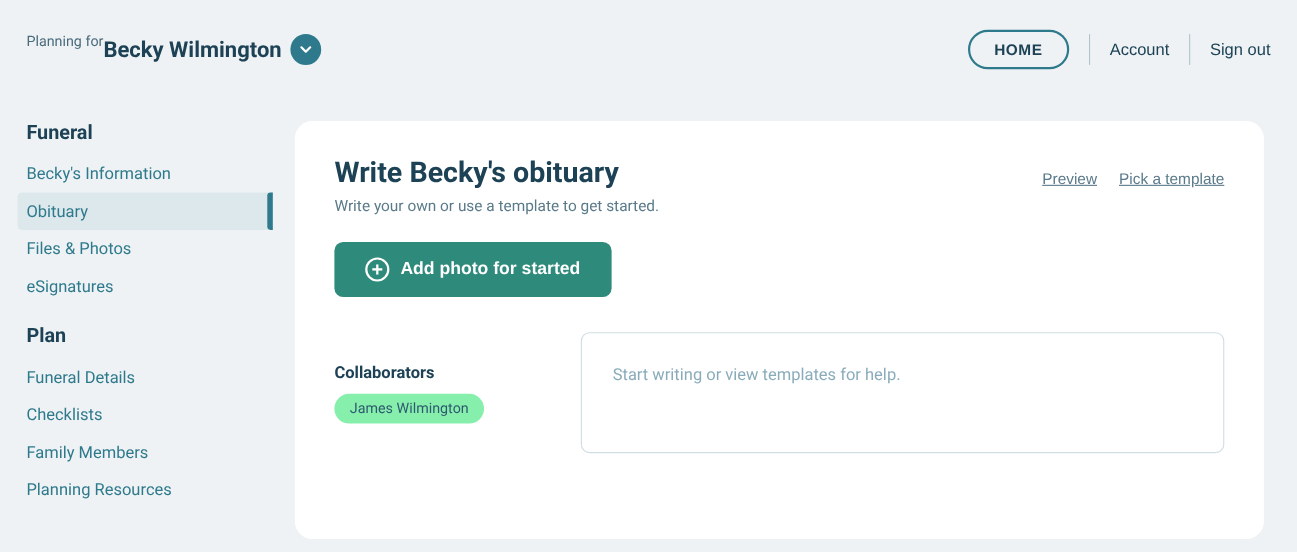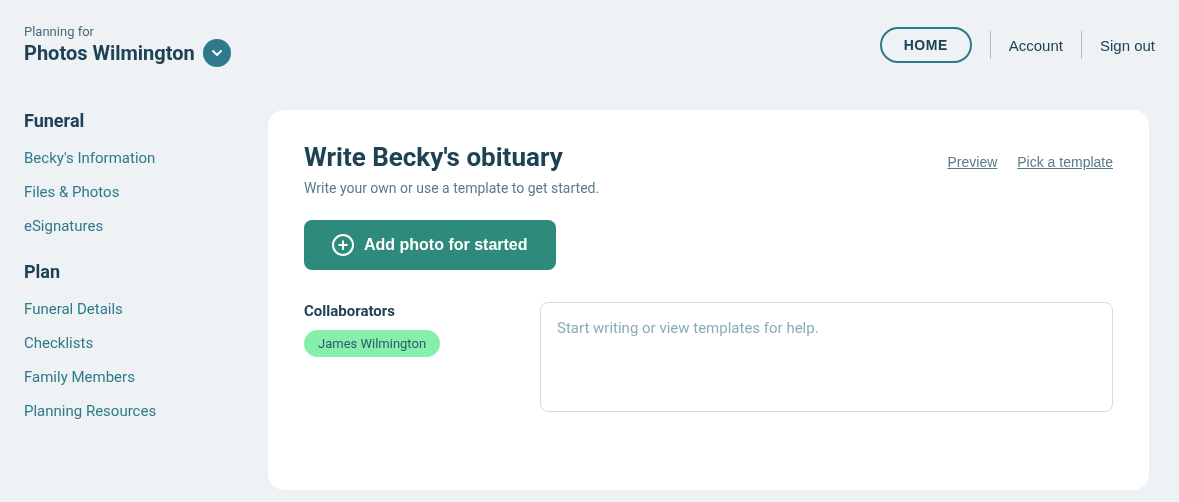--- a/index.html
+++ b/index.html
@@ -18,21 +18,21 @@
       background: #eef2f4;
       height: 90px;
       display: flex;
       align-items: center;
       justify-content: space-between;
       padding: 0 24px 0 24px;
       flex-shrink: 0;
     }
     .brand-info {
       display: flex;
-      flex-direction: column;
+      flex-direction: row;
       justify-content: center;
     }
     .brand-subtitle {
       font-size: 13px;
       color: #4a6b7c;
     }
     .brand-name {
       font-size: 20px;
       font-weight: 700;
       color: #1d4255;
@@ -198,22 +198,22 @@
       color: #5a7a8a;
       text-decoration: underline;
       cursor: pointer;
       background: none;
       border: none;
     }
 
     .collaborators-section {
       margin-top: 32px;
       display: flex;
-      gap: 36px;
-      align-items: flex-start;
+      gap: 24px;
+      align-items: center;
     }
     .collaborators-left {
       min-width: 200px;
     }
     .collaborators-title {
       font-size: 15px;
       font-weight: 700;
       color: #1d4255;
       margin-bottom: 10px;
     }
@@ -223,33 +223,33 @@
       border-radius: 50px;
       padding: 6px 14px;
       font-size: 13px;
       display: inline-block;
     }
     .writing-area {
       flex: 1;
       border: 1.5px solid #d0dde3;
       border-radius: 8px;
       min-height: 110px;
-      padding: 16px;
+      padding: 28px;
       color: #8aacba;
       font-size: 15px;
     }
   </style>
 </head>
 <body>
 
 <div class="top-bar">
   <div class="brand-info">
     <span class="brand-subtitle">Planning for</span>
     <div class="brand-name">
-      <span>Photos Wilmington</span>
+      <span>Becky Wilmington</span>
       <div class="chevron-circle">
         <svg viewBox="0 0 14 14" fill="none" xmlns="http://www.w3.org/2000/svg">
           <path d="M3 5l4 4 4-4" stroke="#fff" stroke-width="2" stroke-linecap="round" stroke-linejoin="round"></path>
         </svg>
       </div>
     </div>
   </div>
   <nav class="top-nav">
     <button class="home-btn">HOME</button>
     <div class="top-nav-divider"></div>
@@ -259,20 +259,24 @@
   </nav>
 </div>
 
 <div class="main-layout">
 
   <aside class="sidebar">
     <div class="sidebar-section-title">Funeral</div>
     <div class="sidebar-item">
       <span>Becky's Information</span>
     </div>
+    <div class="sidebar-item active">
+      <span>Obituary</span>
+      <div class="sidebar-active-bar"></div>
+    </div>
     <div class="sidebar-item">
       <span>Files &amp; Photos</span>
     </div>
     <div class="sidebar-item">
       <span>eSignatures</span>
     </div>
 
     <div class="sidebar-section-title" style="margin-top:18px;">Plan</div>
     <div class="sidebar-item">
       <span>Funeral Details</span>

